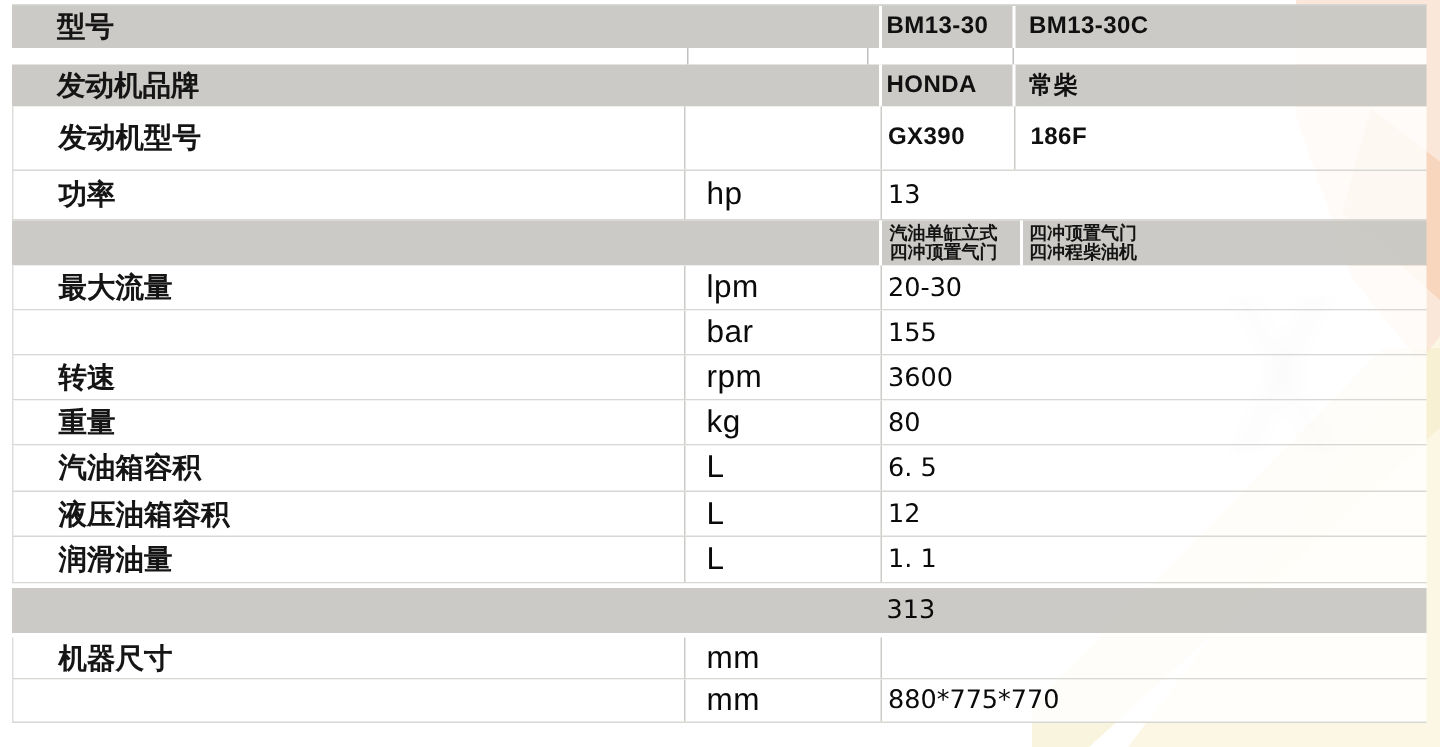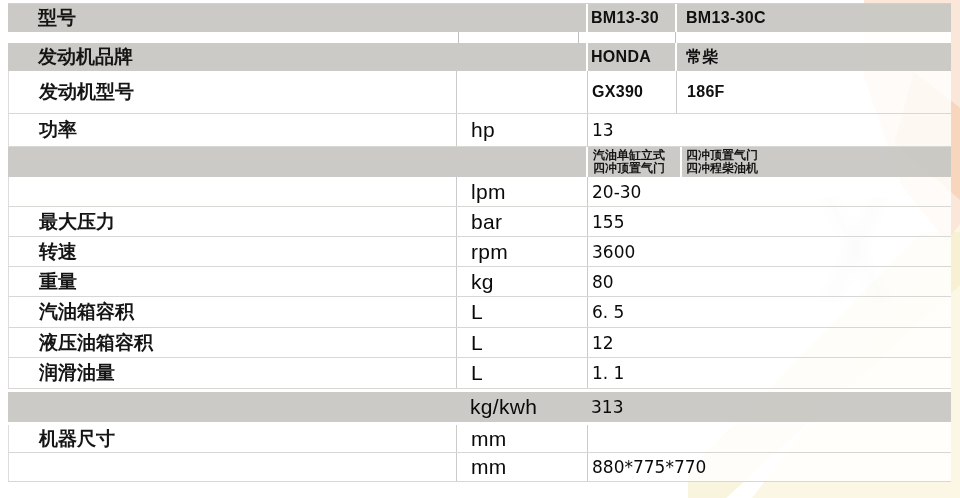--- a/index.html
+++ b/index.html
@@ -106,28 +106,28 @@
         <div>汽油单缸立式</div>
         <div>四冲顶置气门</div>
       </div>
       <div class="cell small2 v2" style="left:678px">
         <div>四冲顶置气门</div>
         <div>四冲程柴油机</div>
       </div>
     </div>
 
     <div class="row white" style="height:30px">
+      <div class="cell lbl">最大流量</div>
       <div class="vd" style="left:447px"></div>
       <div class="vd" style="left:578px"></div>
       <div class="cell unit">lpm</div>
       <div class="cell val">20-30</div>
     </div>
 
     <div class="row white" style="height:30px">
-      <div class="cell lbl">最大压力</div>
       <div class="vd" style="left:447px"></div>
       <div class="vd" style="left:578px"></div>
       <div class="cell unit">bar</div>
       <div class="cell val">155</div>
     </div>
 
     <div class="row white" style="height:30px">
       <div class="cell lbl">转速</div>
       <div class="vd" style="left:447px"></div>
       <div class="vd" style="left:578px"></div>
@@ -163,21 +163,20 @@
       <div class="cell lbl">润滑油量</div>
       <div class="vd" style="left:447px"></div>
       <div class="vd" style="left:578px"></div>
       <div class="cell unit">L</div>
       <div class="cell val">1. 1</div>
     </div>
 
     <div class="row microgap" style="height:3px"></div>
 
     <div class="row gray" style="height:30px">
-      <div class="cell unit">kg/kwh</div>
       <div class="cell val">313</div>
     </div>
 
     <div class="row microgap" style="height:3px"></div>
 
     <div class="row white" style="height:28px">
       <div class="cell lbl">机器尺寸</div>
       <div class="vd" style="left:447px"></div>
       <div class="vd" style="left:578px"></div>
       <div class="cell unit">mm</div>

